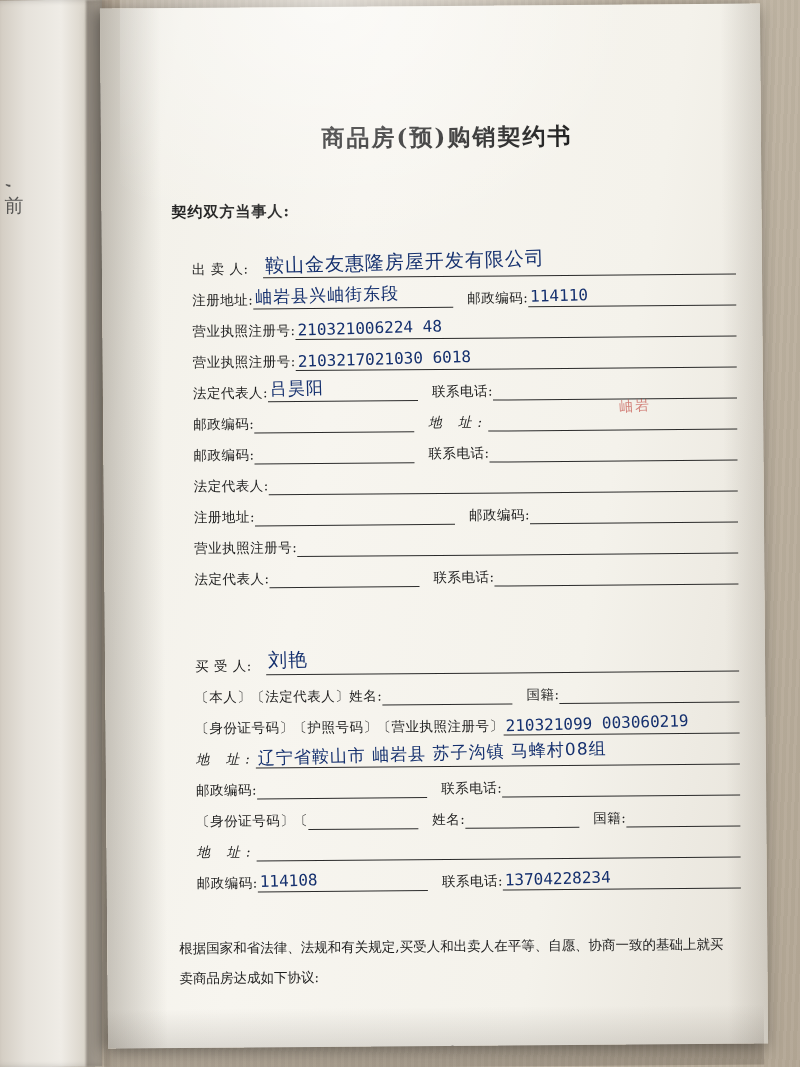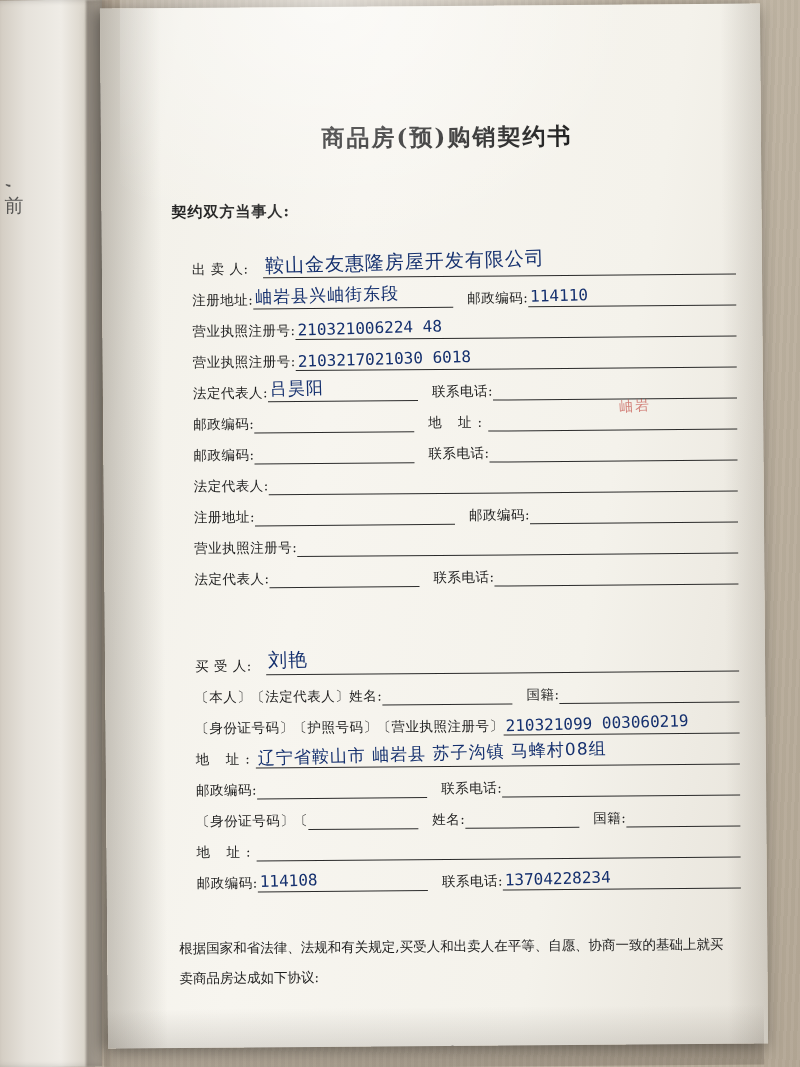--- a/index.html
+++ b/index.html
@@ -57,21 +57,21 @@
   .doc-title{margin-top:116px;text-align:center;font-size:23px;font-weight:bold;
     letter-spacing:2px;color:#1b1b1b;font-family:"DejaVu Serif","Liberation Serif",serif;}
 
   .section-head{margin-top:48px;margin-left:12px;font-size:15px;font-weight:bold;color:#1d1d1d;
     font-family:"DejaVu Serif","Liberation Serif",serif;letter-spacing:1px;}
 
   .rows{margin-top:26px;margin-left:32px;}
   .row{position:relative;height:31px;display:flex;align-items:flex-end;}
   .lbl{font-size:13.5px;color:#1d1d1d;white-space:nowrap;letter-spacing:.5px;
     font-family:"DejaVu Serif","Liberation Serif",serif;}
-  .lbl.sp{letter-spacing:6px;}
+  .lbl.sp{letter-spacing:6px;font-style:italic;}
   .gap{width:14px;flex:0 0 auto;}
   .grow{flex:1 1 auto;border-bottom:1px solid #2b2b2b;height:19px;position:relative;}
 
   
   .hw{position:absolute;left:2px;bottom:1px;white-space:nowrap;
     font-family:"DejaVu Sans","Liberation Sans",sans-serif;
     color:#15306e;font-size:17px;letter-spacing:1px;
     transform:rotate(-1.2deg);}
   .hw.big{font-size:19px;}
   .hw.num{font-family:"DejaVu Sans Mono","Liberation Mono",monospace;font-size:16px;letter-spacing:0px;}

